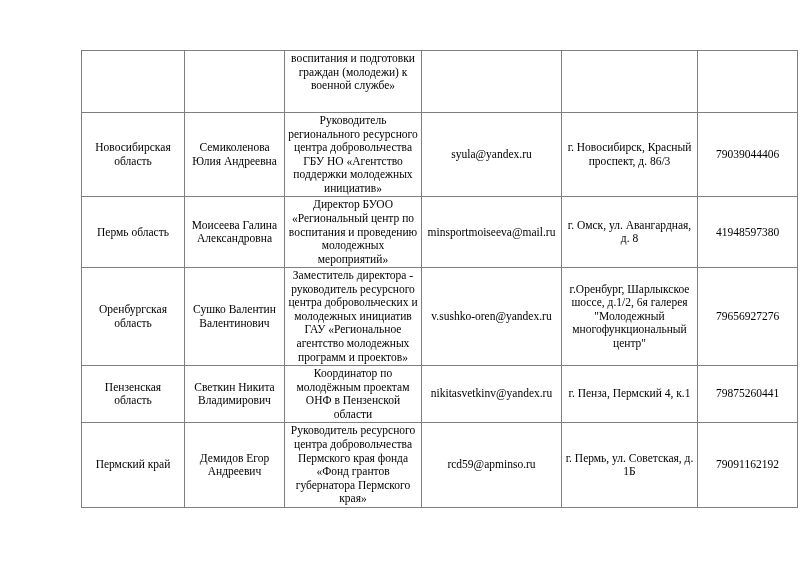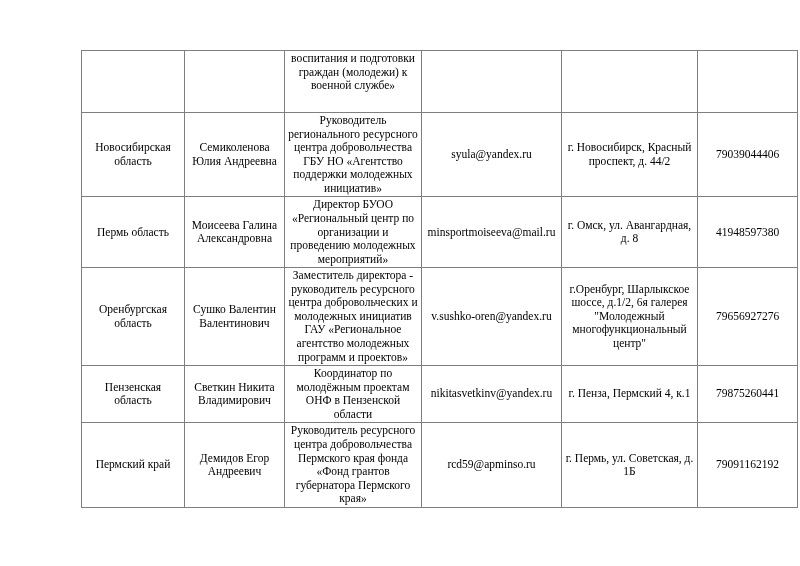--- a/index.html
+++ b/index.html
@@ -66,27 +66,27 @@
         <td>воспитания и подготовки граждан (молодежи) к военной службе»</td>
         <td></td>
         <td></td>
         <td></td>
       </tr>
       <tr class="r1">
         <td>Новосибирская область</td>
         <td>Семиколенова Юлия Андреевна</td>
         <td>Руководитель регионального ресурсного центра добровольчества ГБУ НО «Агентство поддержки молодежных инициатив»</td>
         <td>syula@yandex.ru</td>
-        <td>г. Новосибирск, Красный проспект, д. 44/2</td>
+        <td>г. Новосибирск, Красный проспект, д. 86/3</td>
         <td>79039044406</td>
       </tr>
       <tr class="r2">
         <td>Пермь область</td>
         <td>Моисеева Галина Александровна</td>
-        <td>Директор БУОО «Региональный центр по организации и проведению молодежных мероприятий»</td>
+        <td>Директор БУОО «Региональный центр по воспитания и проведению молодежных мероприятий»</td>
         <td>minsportmoiseeva@mail.ru</td>
         <td>г. Омск, ул. Авангардная, д. 8</td>
         <td>41948597380</td>
       </tr>
       <tr class="r3">
         <td>Оренбургская область</td>
         <td>Сушко Валентин Валентинович</td>
         <td>Заместитель директора - руководитель ресурсного центра добровольческих и молодежных инициатив ГАУ «Региональное агентство молодежных программ и проектов»</td>
         <td>v.sushko-oren@yandex.ru</td>
         <td>г.Оренбург, Шарлыкское шоссе, д.1/2, 6я галерея "Молодежный многофункциональный центр"</td>

